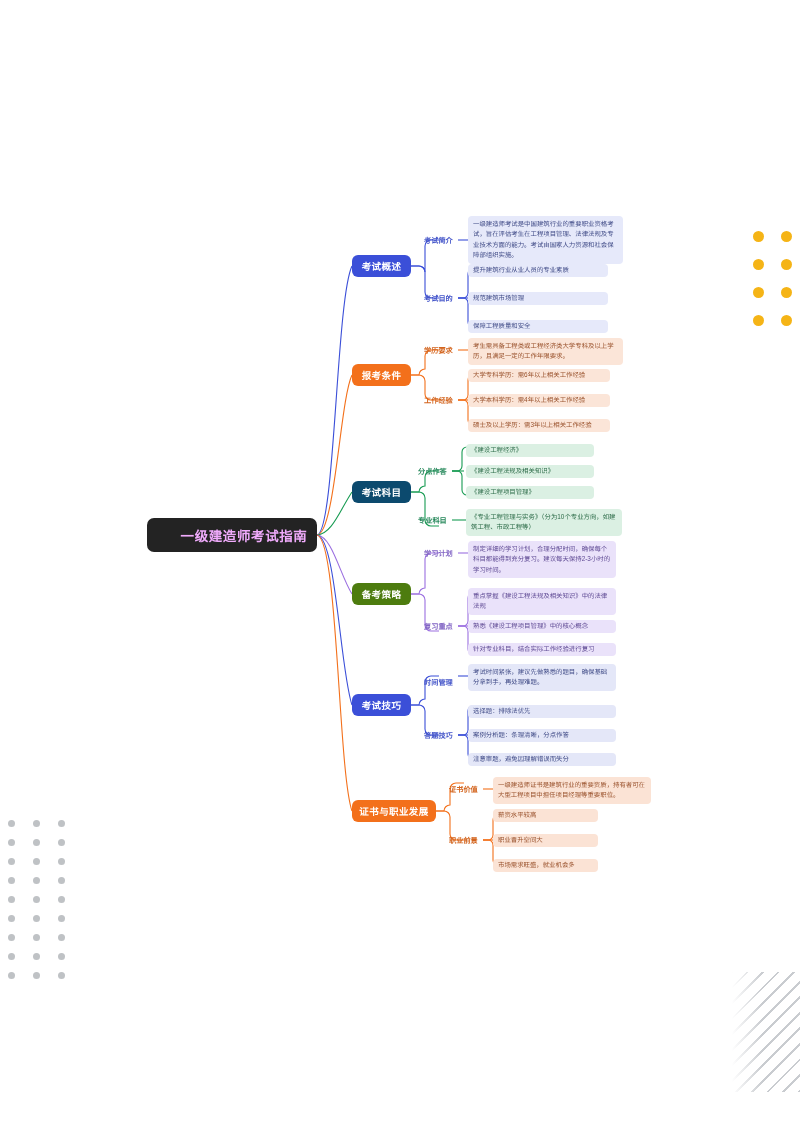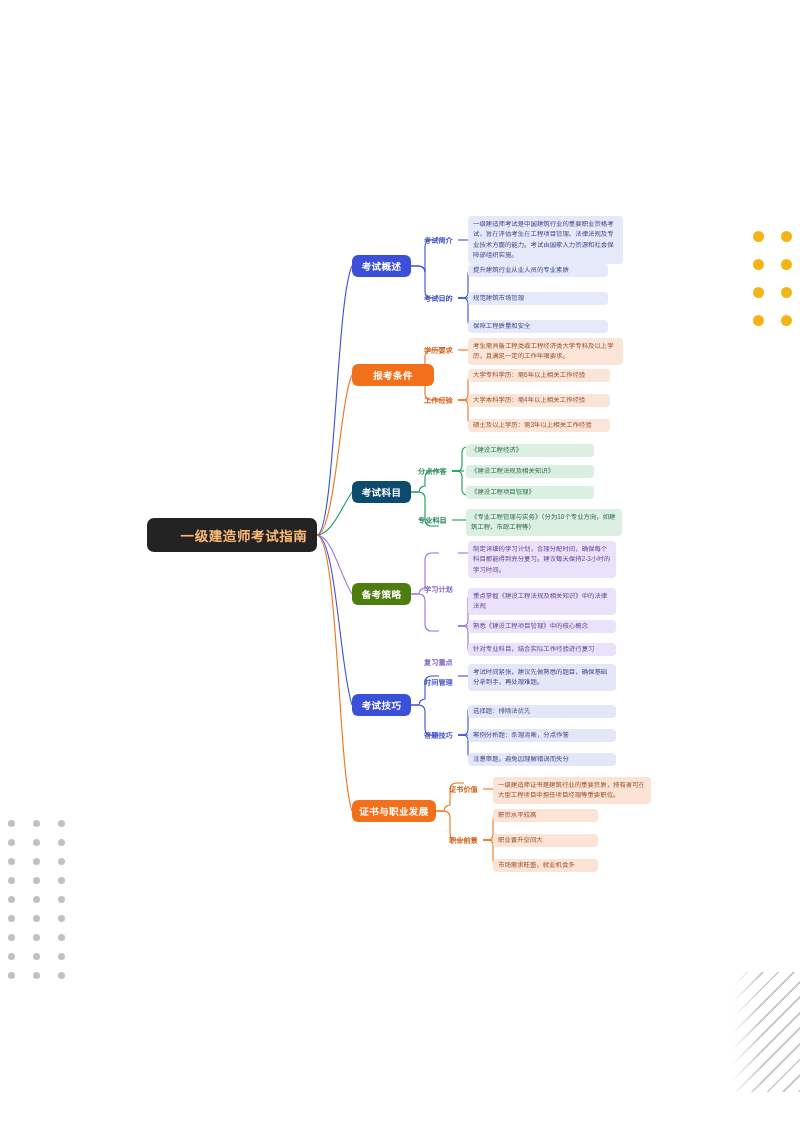--- a/index.html
+++ b/index.html
@@ -34,21 +34,21 @@
   #links{position:absolute;left:0;top:0;width:800px;height:1132px;}
   #links path{fill:none;stroke-width:1.1px;}
 
   
   .node{position:absolute;box-sizing:border-box;}
 
   #root-node{
     left:147px;top:518px;width:170px;height:34px;
     background:#232323;border-radius:7px;
     display:flex;align-items:center;justify-content:center;
-    color:#fdba74;font-size:13.5px;font-weight:bold;letter-spacing:.6px;padding-left:24px;
+    color:#f0abfc;font-size:13.5px;font-weight:bold;letter-spacing:.6px;padding-left:24px;
   }
 
   .branch{
     height:22px;border-radius:6px;
     display:flex;align-items:center;justify-content:center;
     color:#fff;font-size:9.5px;font-weight:bold;letter-spacing:.4px;
     padding:0 8px;white-space:nowrap;
   }
 
   .sub{
@@ -67,21 +67,21 @@
   .c-blue   .branch{background:#3B4FD8;}
   .c-blue   .sub{color:#4455c9;}
   .c-blue   .leaf{background:#E6E9FA;color:#3f4a86;}
   .c-orange .branch{background:#F3701B;}
   .c-orange .sub{color:#d3641d;}
   .c-orange .leaf{background:#FBE5D8;color:#99512b;}
   .c-green  .branch{background:#0c4a6e;}
   .c-green  .sub{color:#25885a;}
   .c-green  .leaf{background:#DBF0E3;color:#2c6b48;}
   .c-purple .branch{background:#4d7c0f;}
-  .c-purple .sub{color:#8164c4;margin-top:36px;}
+  .c-purple .sub{color:#8164c4;}
   .c-purple .leaf{background:#EAE2FA;color:#5f4a94;}
   .c-blue2  .branch{background:#3B4FD8;}
   .c-blue2  .sub{color:#4455c9;}
   .c-blue2  .leaf{background:#E4E7F8;color:#3f4a86;}
   .c-orange2 .branch{background:#F3701B;}
   .c-orange2 .sub{color:#d3641d;}
   .c-orange2 .leaf{background:#FBE3D5;color:#99512b;}
 </style>
 </head>
 <body>
@@ -195,21 +195,21 @@
     <div class="node sub" style="left:424px;top:234px;">考试简介</div>
     <div class="node leaf" style="left:468px;top:216px;width:155px;">一级建造师考试是中国建筑行业的重要职业资格考试，旨在评估考生在工程项目管理、法律法规及专业技术方面的能力。考试由国家人力资源和社会保障部组织实施。</div>
 
     <div class="node sub" style="left:424px;top:292px;">考试目的</div>
     <div class="node leaf one" style="left:468px;top:264px;width:140px;height:13px;">提升建筑行业从业人员的专业素质</div>
     <div class="node leaf one" style="left:468px;top:292px;width:140px;height:13px;">规范建筑市场管理</div>
     <div class="node leaf one" style="left:468px;top:320px;width:140px;height:13px;">保障工程质量和安全</div>
   </div>
 
   <div class="c-orange">
-    <div class="node branch" style="left:352px;top:364px;width:82px;">报考条件</div>
+    <div class="node branch" style="left:352px;top:364px;width:59px;">报考条件</div>
 
     <div class="node sub" style="left:424px;top:344px;">学历要求</div>
     <div class="node leaf" style="left:468px;top:338px;width:155px;">考生需具备工程类或工程经济类大学专科及以上学历，且满足一定的工作年限要求。</div>
 
     <div class="node sub" style="left:424px;top:394px;">工作经验</div>
     <div class="node leaf one" style="left:468px;top:369px;width:142px;height:13px;">大学专科学历：需6年以上相关工作经验</div>
     <div class="node leaf one" style="left:468px;top:394px;width:142px;height:13px;">大学本科学历：需4年以上相关工作经验</div>
     <div class="node leaf one" style="left:468px;top:419px;width:142px;height:13px;">硕士及以上学历：需3年以上相关工作经验</div>
   </div>
 

